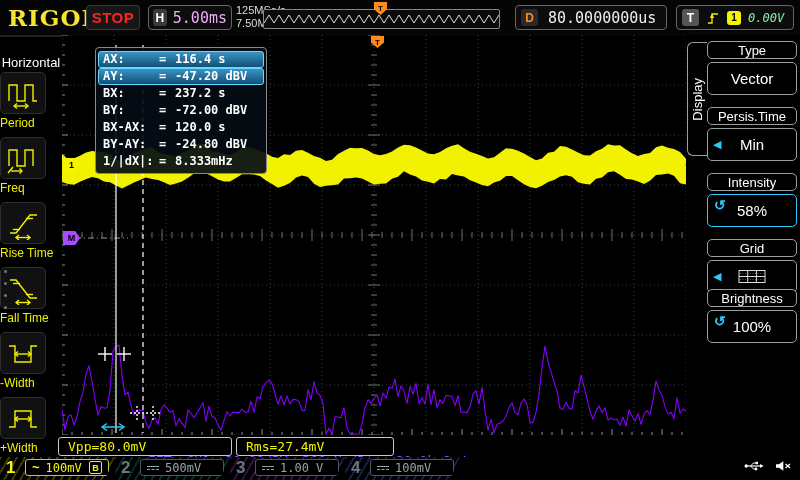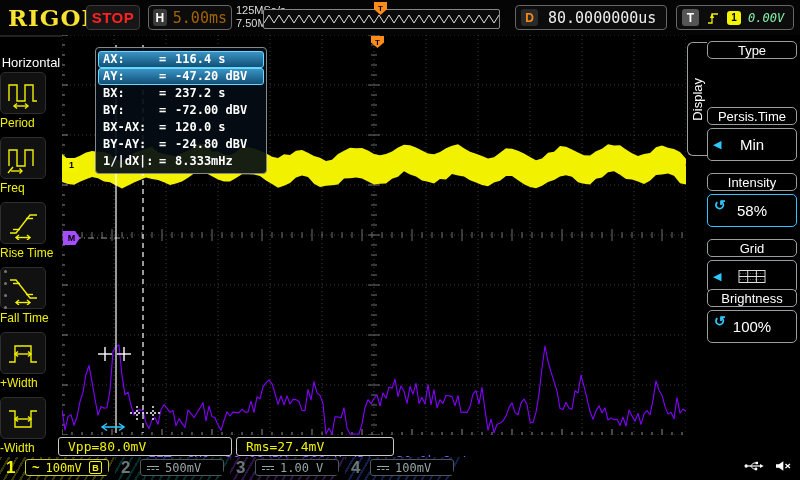--- a/index.html
+++ b/index.html
@@ -10,21 +10,21 @@
   #logo{position:absolute;left:8px;top:4px;font-family:"DejaVu Serif",serif;font-weight:bold;
         font-size:23px;color:#f8e330;letter-spacing:1px;}
   .tb-box{position:absolute;top:5px;height:25px;background:#0c0c0c;border:1px solid #666;border-radius:4px;
           display:flex;align-items:center;box-sizing:border-box;}
   #stop-btn{left:86px;width:54px;justify-content:center;border-color:#3a3a3a;background:#161616;}
   #stop-btn span{color:#ff2222;font-weight:bold;font-size:15px;letter-spacing:.5px;}
   #h-box{left:148px;width:84px;padding:0 4px;gap:6px;}
   .badge{display:inline-flex;align-items:center;justify-content:center;width:17px;height:17px;
          border-radius:3px;font-weight:bold;font-size:12px;}
   #h-badge{background:#3a3a3a;color:#fff;}
-  #tb-val{font-size:15px;color:#a16207;font-family:"DejaVu Sans Mono",monospace;}
+  #tb-val{font-size:15px;color:#f0abfc;font-family:"DejaVu Sans Mono",monospace;}
   #rate{position:absolute;left:236px;top:4px;font-size:11px;line-height:13px;color:#ddd;}
   #preview{left:263px;top:9px;width:237px;height:20px;border:1px solid #888;background:#0a0a0a;border-radius:2px;}
   #preview svg{width:100%;height:100%;}
   #d-box{left:515px;width:152px;padding:0 5px;gap:10px;}
   #d-badge{background:#2a2a2a;color:#ff8c1a;}
   #d-val{font-size:15px;color:#eee;font-family:"DejaVu Sans Mono",monospace;}
   #t-box{left:676px;width:118px;padding:0 5px;gap:7px;}
   #t-badge{background:#555;color:#fff;}
   #t-src{background:#f5f500;color:#000;}
   #t-level{font-size:12px;color:#86efac;font-family:"DejaVu Sans Mono",monospace;font-style:italic;}
@@ -184,38 +184,38 @@
             <path d="M11 31.5 H25"></path>
             <path d="M14 29 L11 31.5 L14 34"></path>
             <path d="M22 29 L25 31.5 L22 34"></path>
           </svg>
         </span>
       <span class="l-label">Fall Time</span>
     </div>
     <div class="l-item">
       <span class="l-icon">
           <svg viewBox="0 0 36 34">
+            <path d="M4 10 H10 V26 H26 V10 H32"></path>
+            <path d="M10 18 H26"></path>
+            <path d="M13 15.5 L10 18 L13 20.5"></path>
+            <path d="M23 15.5 L26 18 L23 20.5"></path>
+          </svg>
+        </span>
+      <span class="l-label">-Width</span>
+    </div>
+    <div class="l-item">
+      <span class="l-icon">
+          <svg viewBox="0 0 36 34">
             <path d="M4 26 H10 V10 H26 V26 H32"></path>
             <path d="M10 18 H26"></path>
             <path d="M13 15.5 L10 18 L13 20.5"></path>
             <path d="M23 15.5 L26 18 L23 20.5"></path>
           </svg>
         </span>
       <span class="l-label">+Width</span>
-    </div>
-    <div class="l-item">
-      <span class="l-icon">
-          <svg viewBox="0 0 36 34">
-            <path d="M4 10 H10 V26 H26 V10 H32"></path>
-            <path d="M10 18 H26"></path>
-            <path d="M13 15.5 L10 18 L13 20.5"></path>
-            <path d="M23 15.5 L26 18 L23 20.5"></path>
-          </svg>
-        </span>
-      <span class="l-label">-Width</span>
     </div>
     <div id="scroll-dots">
         <i></i>
         <i></i>
         <i></i>
         <i></i>
       </div>
   </div>
 
   <div id="grat">
@@ -581,20 +581,23 @@
       </svg>
     </div>
   </div>
 
   <div id="right-sb">
     <div id="display-tab">
       <span>Display</span>
     </div>
     <div class="r-item" style="top:6px;">
       <div class="r-title">Type</div>
+      <div class="r-val">
+          <span>Vector</span>
+        </div>
     </div>
     <div class="r-item" style="top:72px;">
       <div class="r-title">Persis.Time</div>
       <div class="r-val">
           <span class="r-arrow">◀</span>
         <span>Min</span>
         </div>
     </div>
     <div class="r-item" style="top:138px;">
       <div class="r-title">Intensity</div>

